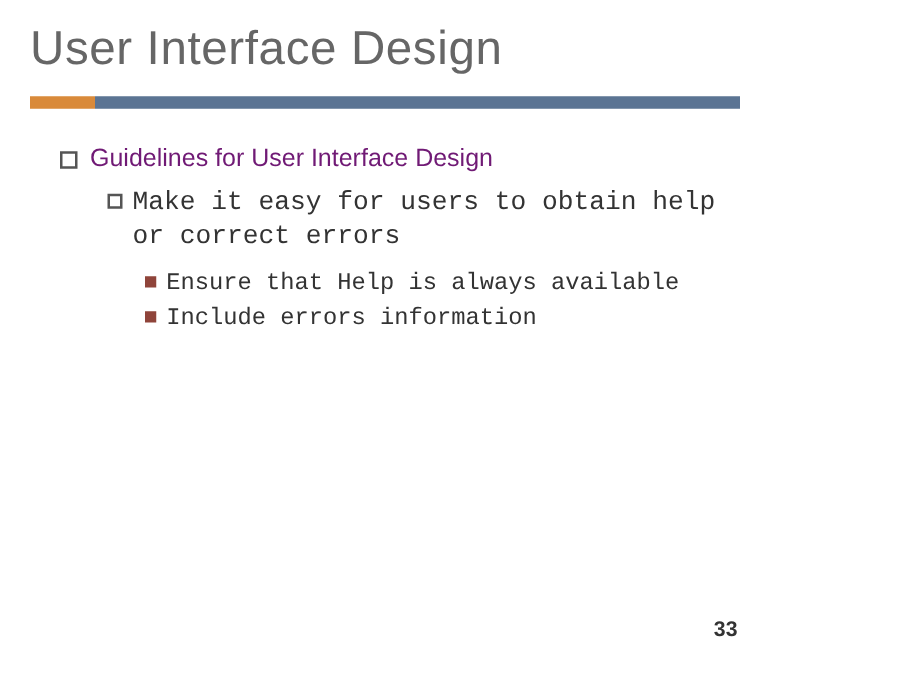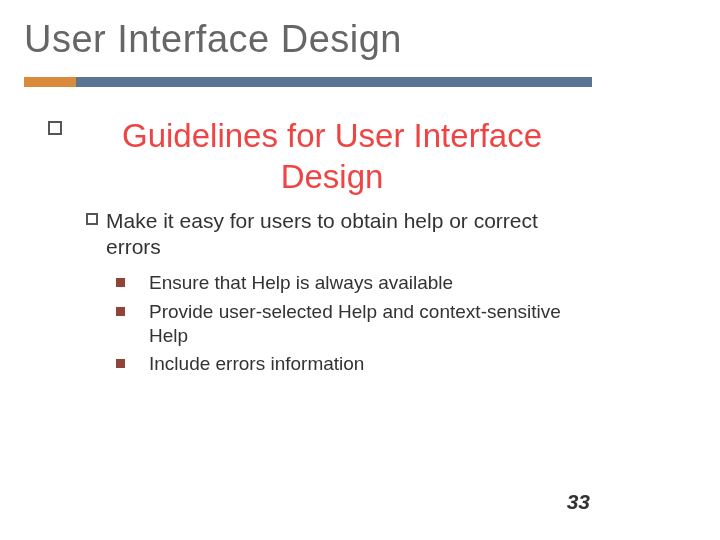--- a/index.html
+++ b/index.html
@@ -6,30 +6,30 @@
   html, body { width: 720px; height: 540px; background: #fff; font-family: Arial, Helvetica, sans-serif; color: #444; }
   .slide { width: 616px; height: 540px; position: relative; padding: 18px 24px 0 24px; }
   .title { font-size: 38px; font-weight: 400; color: #666; letter-spacing: 0.5px; }
   .rule { margin-top: 16px; height: 10px; width: 100%; display: flex; }
   .rule .accent { width: 52px; height: 10px; background: #d98a3a; }
   .rule .bar { flex: 1; height: 10px; background: #5b7493; }
   .content { margin-top: 28px; padding-left: 24px; }
   .lvl1 { display: flex; align-items: flex-start; gap: 10px; }
   .lvl1 .bullet { width: 14px; height: 14px; border: 2px solid #555; margin-top: 6px; flex: 0 0 auto; position: relative; }
   .lvl1 .bullet::after { content: ""; position: absolute; left: 3px; top: 3px; width: 6px; height: 6px; background: transparent; }
-  .lvl1 .text { font-size: 33px; color: #ef4444; line-height: 1.25; text-align: center; }
-  .sub1 { margin-top: 10px; padding-left: 38px; }
+  .lvl1 .text { font-size: 20px; color: #701a75; line-height: 1.25; text-align: center; }
+  .sub1 { margin-top: 10px; padding-left: 38px; font-family: Liberation Mono, monospace; }
   .lvl2 { display: flex; align-items: flex-start; gap: 8px; }
   .lvl2 .bullet { width: 12px; height: 12px; border: 2px solid #555; margin-top: 5px; flex: 0 0 auto; }
   .lvl2 .text { font-size: 21px; color: #333; line-height: 1.28; }
   .sub2 { margin-top: 10px; padding-left: 30px; }
-  .lvl3 { display: flex; align-items: flex-start; gap: 24px; margin-bottom: 4px; }
+  .lvl3 { display: flex; align-items: flex-start; gap: 8px; margin-bottom: 4px; }
   .lvl3 .bullet { width: 9px; height: 9px; background: #8f443a; margin-top: 7px; flex: 0 0 auto; }
   .lvl3 .text { font-size: 19px; color: #333; line-height: 1.28; }
-  .pagenum { position: absolute; right: 26px; bottom: 26px; font-size: 21px; font-weight: 700; color: #333; font-style: italic; }
+  .pagenum { position: absolute; right: 26px; bottom: 26px; font-size: 17px; font-weight: 700; color: #333; }
 </style>
 </head>
 <body>
 
 <div class="slide">
   <div class="title">User Interface Design</div>
   <div class="rule">
     <div class="accent"></div>
     <div class="bar"></div>
   </div>
@@ -46,24 +46,20 @@
         <span class="text">Make it easy for users to obtain help or correct errors</span>
       </div>
 
       <div class="sub2">
         <div class="lvl3">
           <span class="bullet"></span>
           <span class="text">Ensure that Help is always available</span>
         </div>
         <div class="lvl3">
           <span class="bullet"></span>
-          <span class="text">Provide user-selected Help and context-sensitive Help</span>
-        </div>
-        <div class="lvl3">
-          <span class="bullet"></span>
           <span class="text">Include errors information</span>
         </div>
       </div>
     </div>
   </div>
 
   <div class="pagenum">33</div>
 </div>
 
 </body></html>

